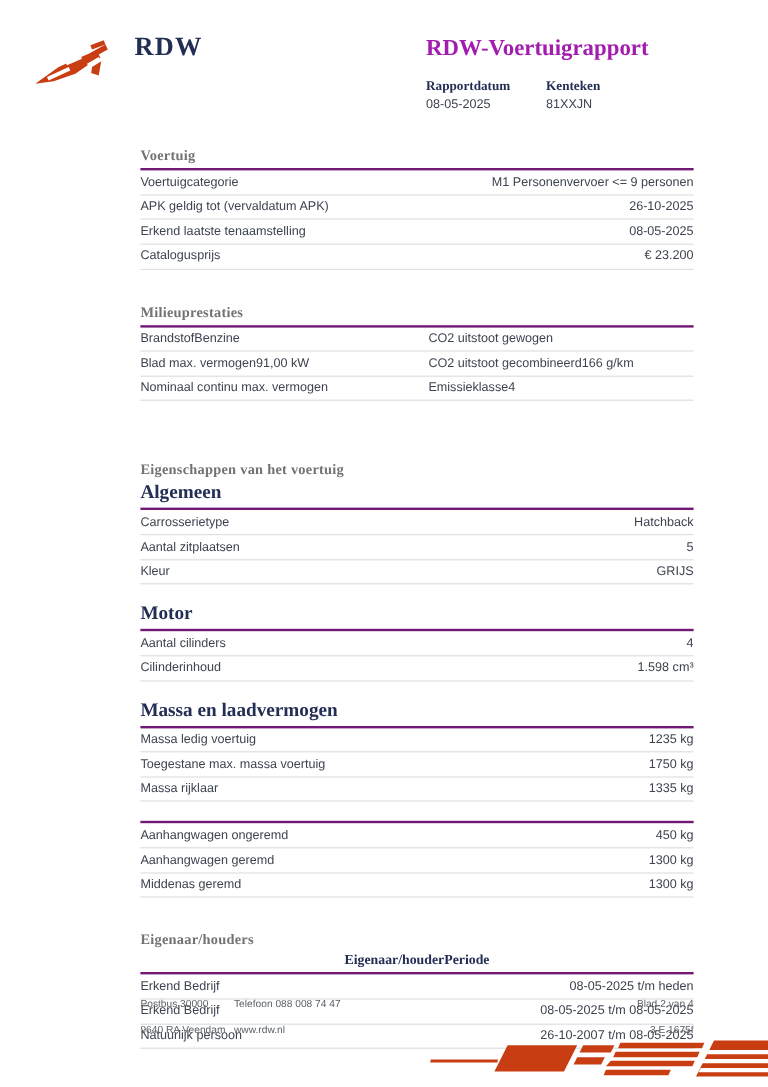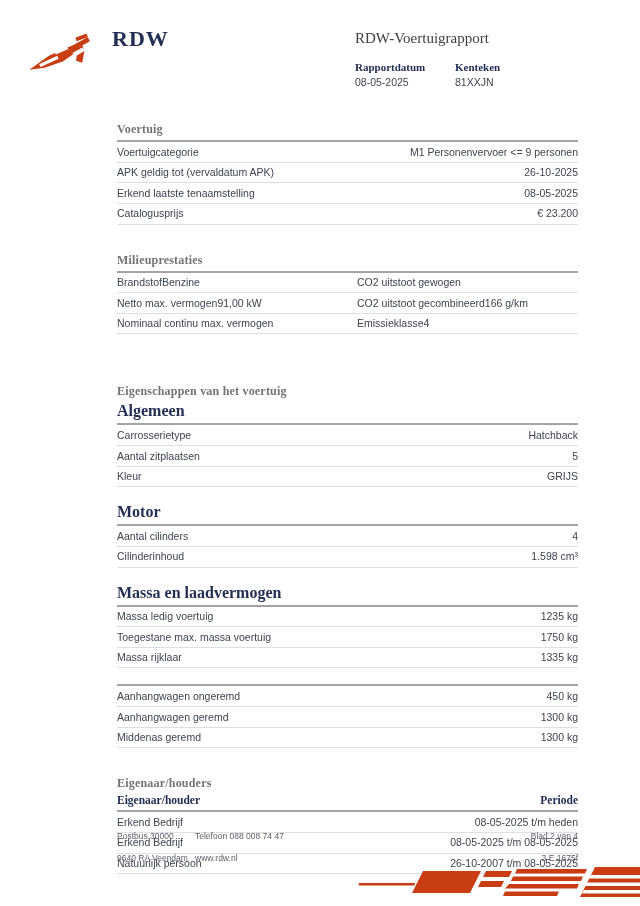--- a/index.html
+++ b/index.html
@@ -10,58 +10,58 @@
   
   .logo-wrap { position:absolute; left:28px; top:22px; width:150px; height:58px; }
   .logo-svg { position:absolute; left:0; top:4px; }
   .logo-text {
     position:absolute; left:84px; top:4px;
     font-family:"Liberation Serif", serif; font-weight:bold;
     font-size:22px; color:#232e54; letter-spacing:1px;
   }
   .head-right { position:absolute; left:355px; top:30px; width:225px; }
   .report-title {
-    font-family:"Liberation Serif", serif; font-weight:normal;
-    font-size:15px; color:#404040; white-space:nowrap;
+    font-family:"Liberation Serif", serif; font-weight:bold;
+    font-size:19px; color:#a21caf; white-space:nowrap;
   }
   .head-meta { display:flex; margin-top:14px; }
   .head-meta .col { width:100px; }
   .meta-label {
     font-family:"Liberation Serif", serif; font-weight:bold;
     font-size:11px; color:#232e54; margin-bottom:3px;
   }
   .meta-value { font-size:10.5px; color:#3d4450; }
   
   .content { position:absolute; left:117px; top:122px; width:461px; }
   .section-title {
     font-family:"Liberation Serif", serif; font-weight:bold;
     font-size:12px; color:#737373; letter-spacing:.2px; margin:0 0 3px 0;
   }
   .sub-title {
     font-family:"Liberation Serif", serif; font-weight:bold;
     font-size:16px; color:#232e54; margin:0 0 3px 0;
   }
-  .rows { border-top:2px solid #a3a3a3; }
+  .rows { border-top:2px solid #701a75; }
   .row {
     display:flex; justify-content:space-between; align-items:baseline;
     padding:3.5px 0 3px 0; border-bottom:1px solid #dcdfe3;
     font-size:10.5px; color:#3d4450; line-height:1.25; min-height:12px;
   }
   .row .lab { text-align:left; }
   .row .val { text-align:right; white-space:nowrap; }
   
   .m-left { flex:0 0 226px; display:flex; justify-content:flex-start; padding-right:14px; }
   .m-right { flex:1; display:flex; justify-content:flex-start; }
   
   .gap-lg { height:28px; }
   .gap-xl { height:50px; }
   .gap-md { height:16px; }
   
   .table-head {
-    display:flex; justify-content:space-between;
+    display:flex; justify-content:center;
     font-family:"Liberation Serif", serif; font-weight:bold;
     font-size:11.5px; color:#232e54; padding-bottom:4px;
   }
   
   .footer {
     position:absolute; left:117px; top:831px; width:461px;
     font-size:8.5px; color:#5a5f66;
   }
   .footer .fline { display:flex; margin-bottom:12px; }
   .footer .f1 { width:78px; }
@@ -132,21 +132,21 @@
           <span class="lab">Brandstof</span>
           <span class="val">Benzine</span>
         </div>
         <div class="m-right">
           <span class="lab">CO2 uitstoot gewogen</span>
           <span class="val"></span>
         </div>
       </div>
       <div class="row">
         <div class="m-left">
-          <span class="lab">Netto max. vermogen</span>
+          <span class="lab">Blad max. vermogen</span>
           <span class="val">91,00 kW</span>
         </div>
         <div class="m-right">
           <span class="lab">CO2 uitstoot gecombineerd</span>
           <span class="val">166 g/km</span>
         </div>
       </div>
       <div class="row">
         <div class="m-left">
           <span class="lab">Nominaal continu max. vermogen</span>

